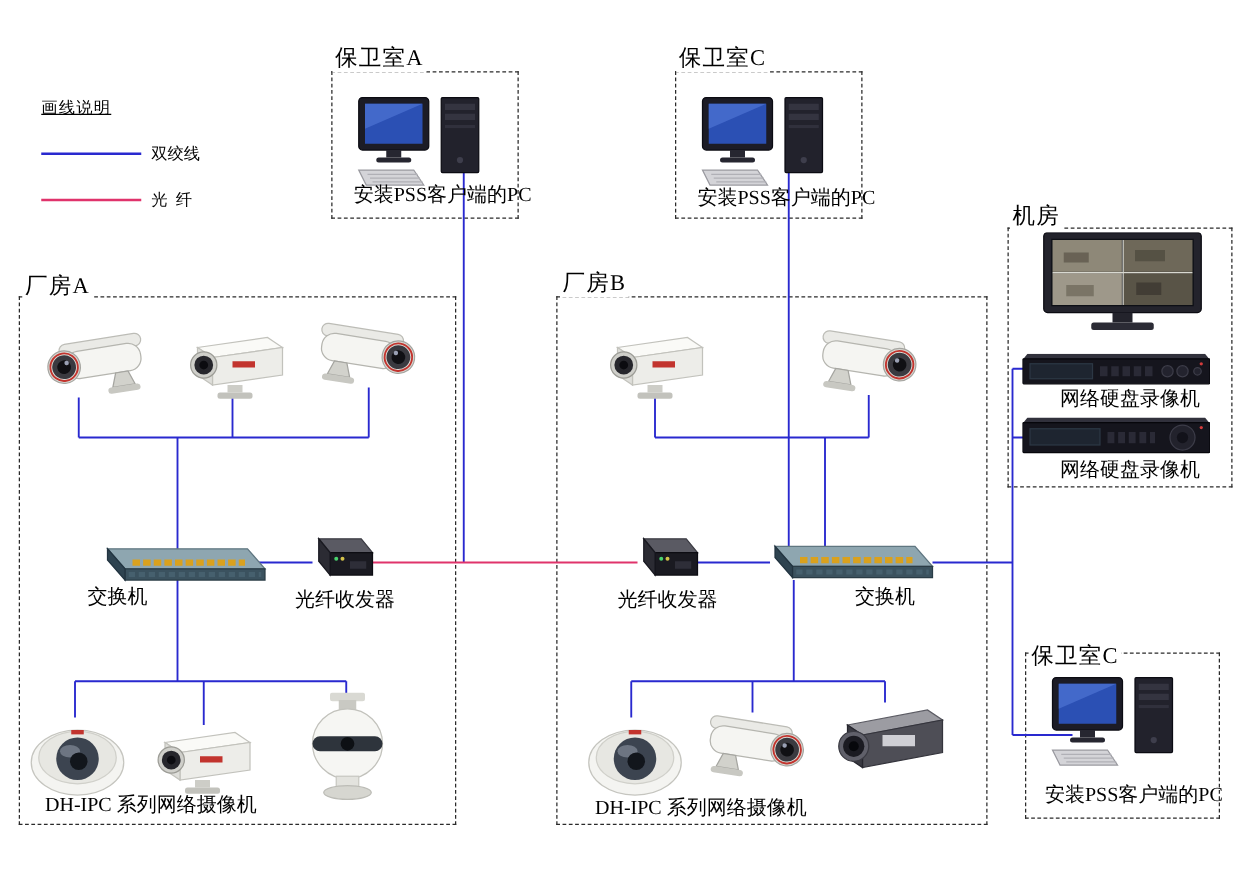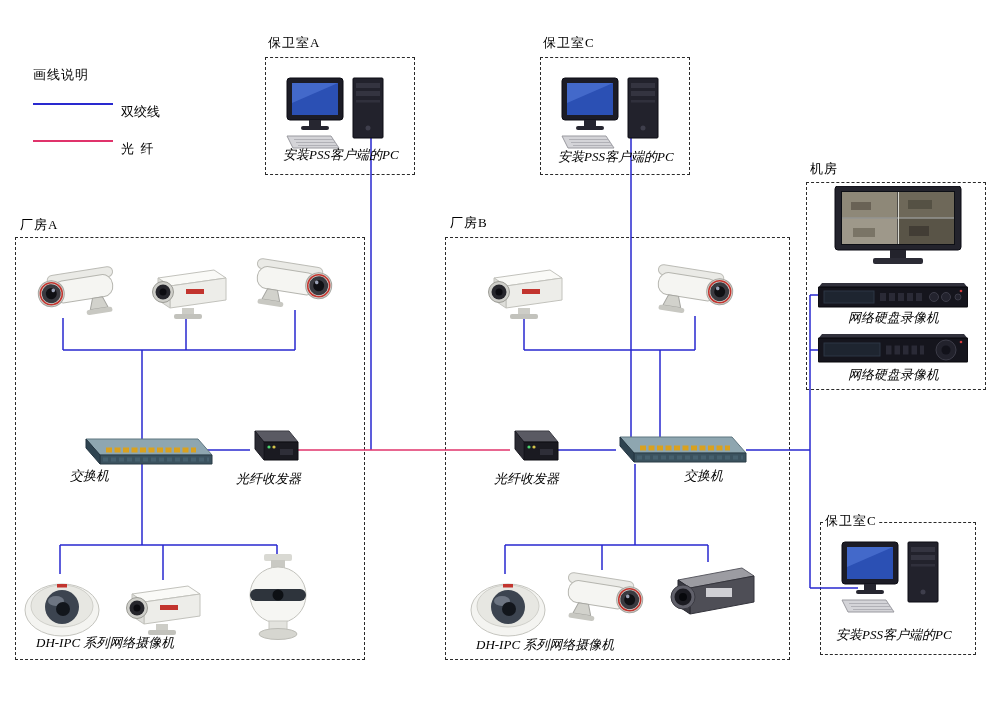--- a/index.html
+++ b/index.html
@@ -1,29 +1,29 @@
 <!DOCTYPE html>
 <html><head>
 <meta charset="utf-8">
 <style>
   * { margin:0; padding:0; box-sizing:border-box; }
   html,body { background:#ffffff; }
   body { font-family:"Liberation Serif","DejaVu Serif",serif; color:#000; }
   .canvas { position:relative; width:1000px; height:706px; background:#fff; overflow:hidden; }
 
   .zone { position:absolute; border:1px dashed #2a2a2a; z-index:1; }
-  .zone-title { position:absolute; font-size:13px; letter-spacing:1px; white-space:nowrap; z-index:4; background:#fff; padding:0 2px; }
-  .dev-label { position:absolute; font-size:13px; white-space:pre; z-index:4;font-style:italic; }
+  .zone-title { position:absolute; font-size:18px; letter-spacing:1px; white-space:nowrap; z-index:4; background:#fff; padding:0 2px; }
+  .dev-label { position:absolute; font-size:16px; white-space:pre; z-index:4; }
 
   .wires { position:absolute; left:0; top:0; z-index:2; pointer-events:none; }
   .device { position:absolute; z-index:3; }
 
   .legend { position:absolute; left:33px; top:66px; z-index:4; font-size:13px; }
-  .legend-title { margin-bottom:8px; letter-spacing:1px; }
-  .legend-row { display:flex; gap:8px; margin-top:19px; }
+  .legend-title { text-decoration:underline; margin-bottom:8px; letter-spacing:1px;margin-top:11px; }
+  .legend-row { display:flex; align-items:center; gap:8px; margin-top:19px; }
   .lg-line { display:inline-block; width:80px; height:2px; }
   .lg-blue { background:#2929cf; }
   .lg-red  { background:#e0336b; height:1.5px; }
   .lg-label { white-space:pre; }
 </style>
 </head>
 <body>
 
 <div class="canvas">
 

